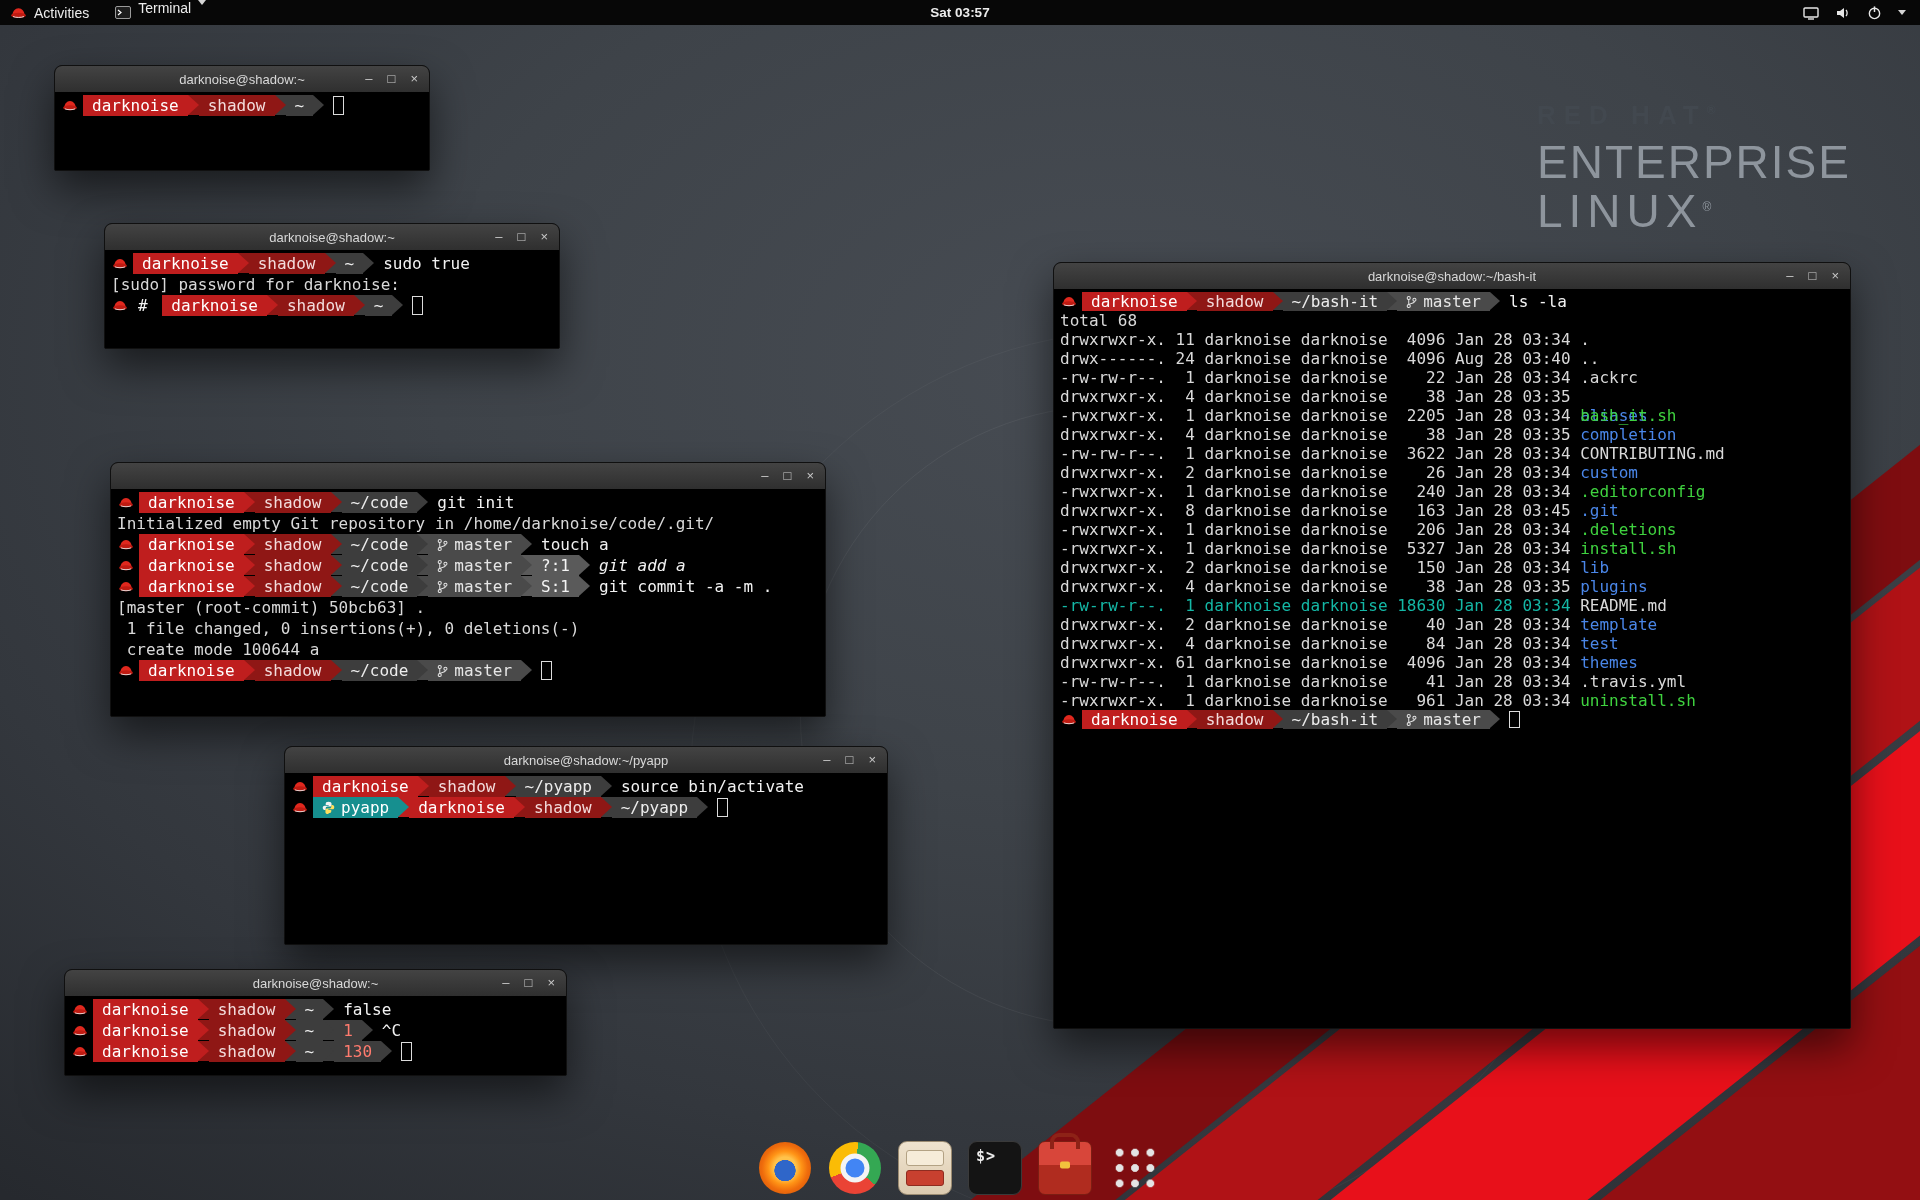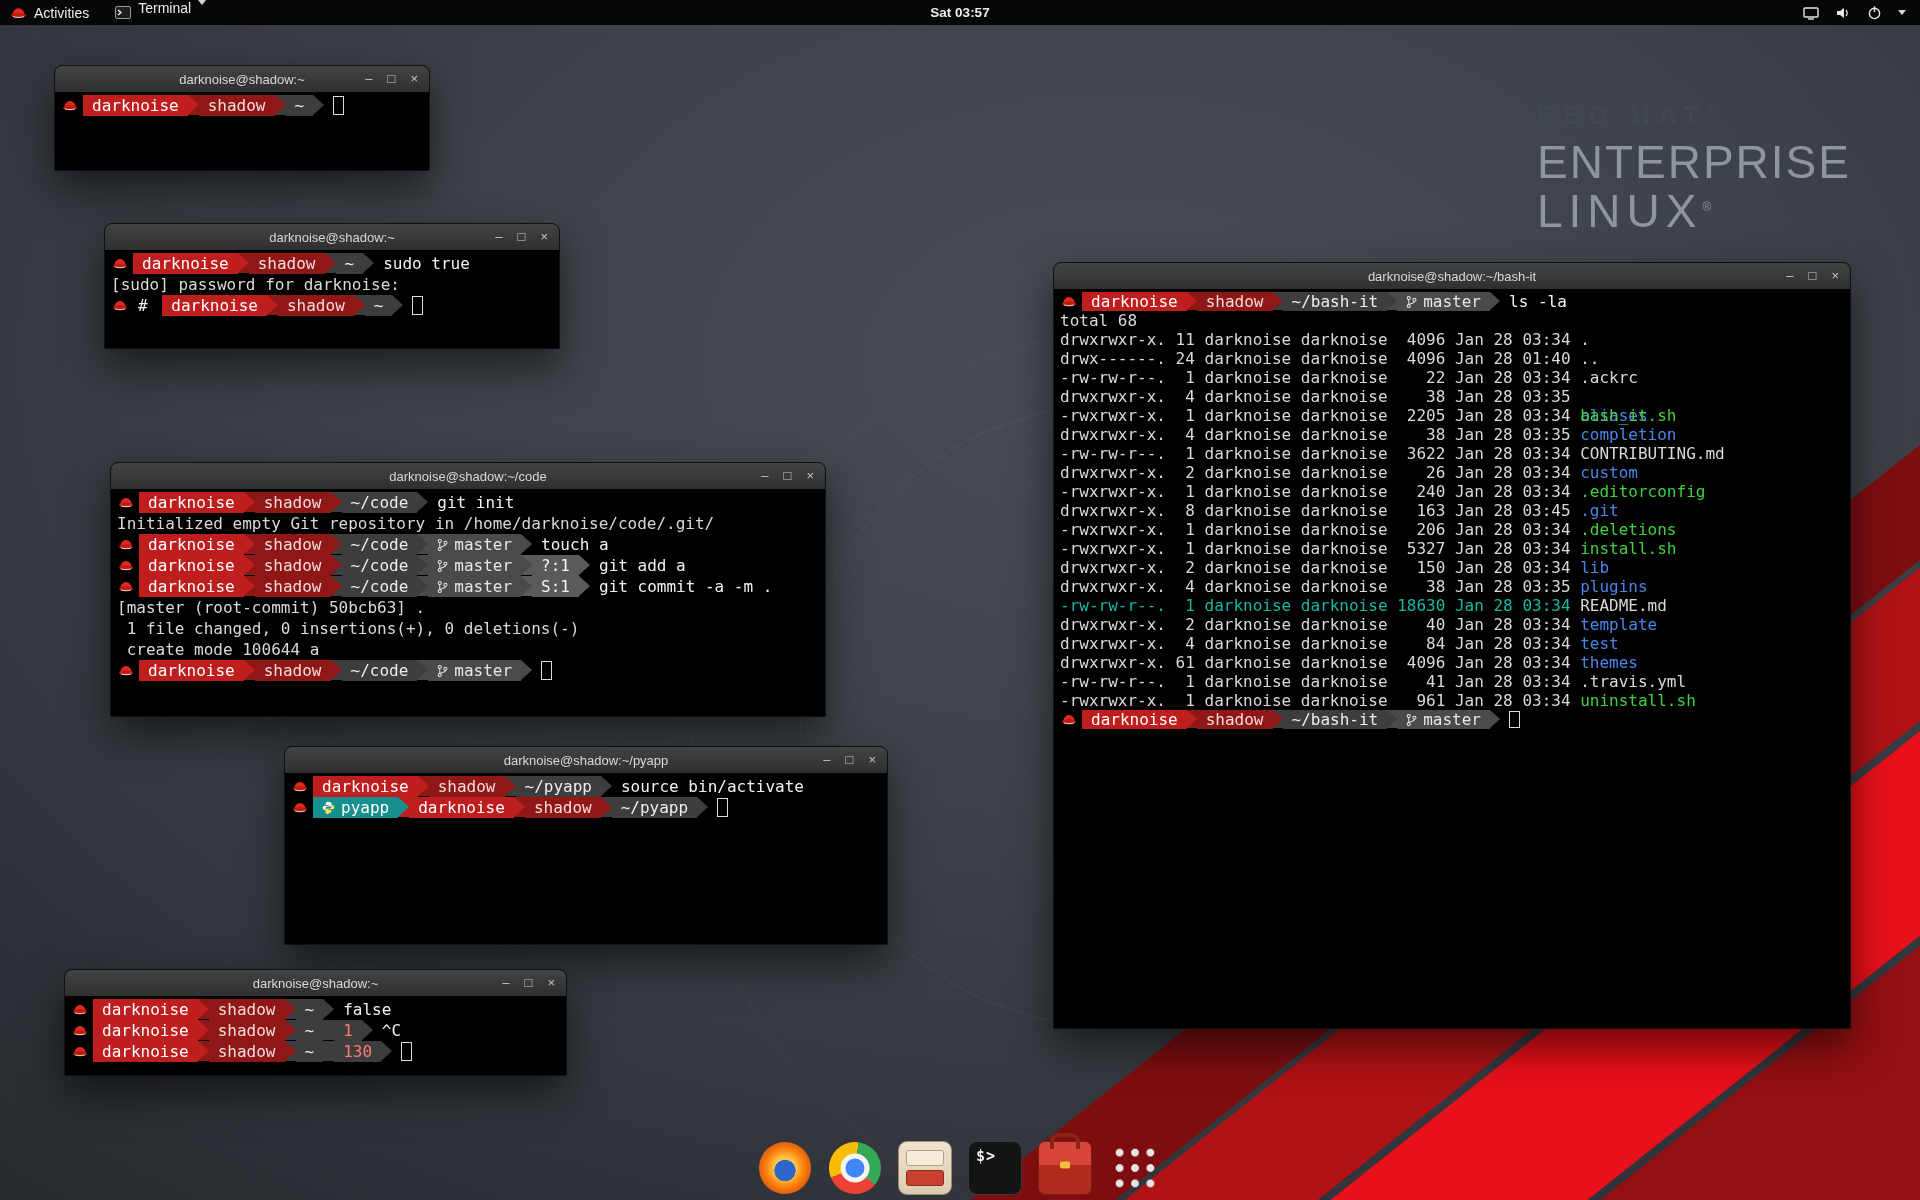--- a/index.html
+++ b/index.html
@@ -217,21 +217,20 @@
           <span class="parrow" style="border-left-color: rgb(143, 23, 21); background: rgb(61, 61, 61);"></span>
           <span class="seg" style="background: rgb(61, 61, 61); color: rgb(237, 237, 237);">~</span>
           <span class="parrow" style="border-left-color: rgb(61, 61, 61);"></span>
           <span class="cursor"></span>
         </span>
       </div>
   </div>
 
   <div class="twin w2">
     <div class="titlebar">
-      <span class="title">darknoise@shadow:~/code</span>
       <span class="winbtns">
         <span class="wbtn">–</span>
         <span class="wbtn">□</span>
         <span class="wbtn">×</span>
       </span>
     </div>
     <div class="tbody">
         <span class="trow">
           <span class="licon"><svg width="16" height="13" viewBox="0 0 20 16">
               <path d="M3 10c0-3.5 3-7.5 7-7.5s7 4 7 7.5z" fill="#e0281e"></path>
@@ -284,21 +283,21 @@
           <span class="parrow" style="border-left-color: rgb(61, 61, 61); background: rgb(74, 74, 74);"></span>
           <span class="seg" style="background: rgb(74, 74, 74); color: rgb(230, 230, 230);"><span class="seg-icon"><svg width="11" height="14" viewBox="0 0 12 15">
                 <circle cx="3" cy="3.2" r="1.7" fill="none" stroke="#e6e6e6" stroke-width="1.1"></circle>
                 <circle cx="3" cy="11.8" r="1.7" fill="none" stroke="#e6e6e6" stroke-width="1.1"></circle>
                 <circle cx="9.2" cy="5" r="1.7" fill="none" stroke="#e6e6e6" stroke-width="1.1"></circle>
                 <path d="M3 4.9v5.2 M9.2 6.7c0 3.2-6.2 1.8-6.2 4.4" stroke="#e6e6e6" stroke-width="1.1" fill="none"></path>
               </svg></span>master</span>
           <span class="parrow" style="border-left-color: rgb(74, 74, 74); background: rgb(90, 90, 90);"></span>
           <span class="seg" style="background: rgb(90, 90, 90); color: rgb(245, 245, 245);">?:1</span>
           <span class="parrow" style="border-left-color: rgb(90, 90, 90);"></span>
-          <span class="cmdtext" style="color: rgb(242, 242, 242);">git add a</span>
+          <span class="cmdtext" style="color: rgb(242, 242, 242); font-style: italic;">git add a</span>
         </span>
         <span class="trow">
           <span class="licon"><svg width="16" height="13" viewBox="0 0 20 16">
               <path d="M3 10c0-3.5 3-7.5 7-7.5s7 4 7 7.5z" fill="#e0281e"></path>
               <ellipse cx="10" cy="10.8" rx="8.6" ry="3.1" fill="#c01b12"></ellipse>
               <path d="M3.6 12.1c2.5 1.5 10.3 1.5 12.8 0" stroke="#e9e9e9" stroke-width="1.1" fill="none"></path>
             </svg></span>
           <span class="seg" style="background: rgb(191, 30, 30); color: rgb(255, 255, 255);">darknoise</span>
           <span class="parrow" style="border-left-color: rgb(191, 30, 30); background: rgb(143, 23, 21);"></span>
           <span class="seg" style="background: rgb(143, 23, 21); color: rgb(243, 220, 220);">shadow</span>
@@ -486,21 +485,21 @@
           <span class="cmdtext" style="color: rgb(242, 242, 242);">ls -la</span>
         </span>
         <span class="trow">
           <span class="outtext" style="color: rgb(217, 217, 217);">total 68</span>
         </span>
         <span class="trow">
           <span class="outtext" style="color: rgb(217, 217, 217);">drwxrwxr-x. 11 darknoise darknoise  4096 Jan 28 03:34 </span>
           <span class="outtext" style="color: rgb(217, 217, 217);">.</span>
         </span>
         <span class="trow">
-          <span class="outtext" style="color: rgb(217, 217, 217);">drwx------. 24 darknoise darknoise  4096 Jan 28 01:40 </span>
+          <span class="outtext" style="color: rgb(217, 217, 217);">drwx------. 24 darknoise darknoise  4096 Aug 28 03:40 </span>
           <span class="outtext" style="color: rgb(217, 217, 217);">..</span>
         </span>
         <span class="trow">
           <span class="outtext" style="color: rgb(217, 217, 217);">-rw-rw-r--.  1 darknoise darknoise    22 Jan 28 03:34 </span>
           <span class="outtext" style="color: rgb(217, 217, 217);">.ackrc</span>
         </span>
         <span class="trow">
           <span class="outtext" style="color: rgb(217, 217, 217);">drwxrwxr-x.  4 darknoise darknoise    38 Jan 28 03:35 </span>
           <span class="outtext" style="color: rgb(74, 134, 232); margin-top: 28px;">aliases</span>
         </span>

